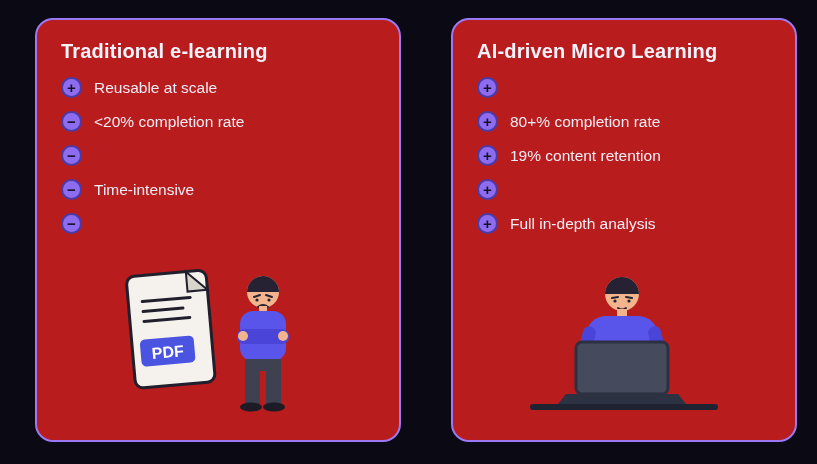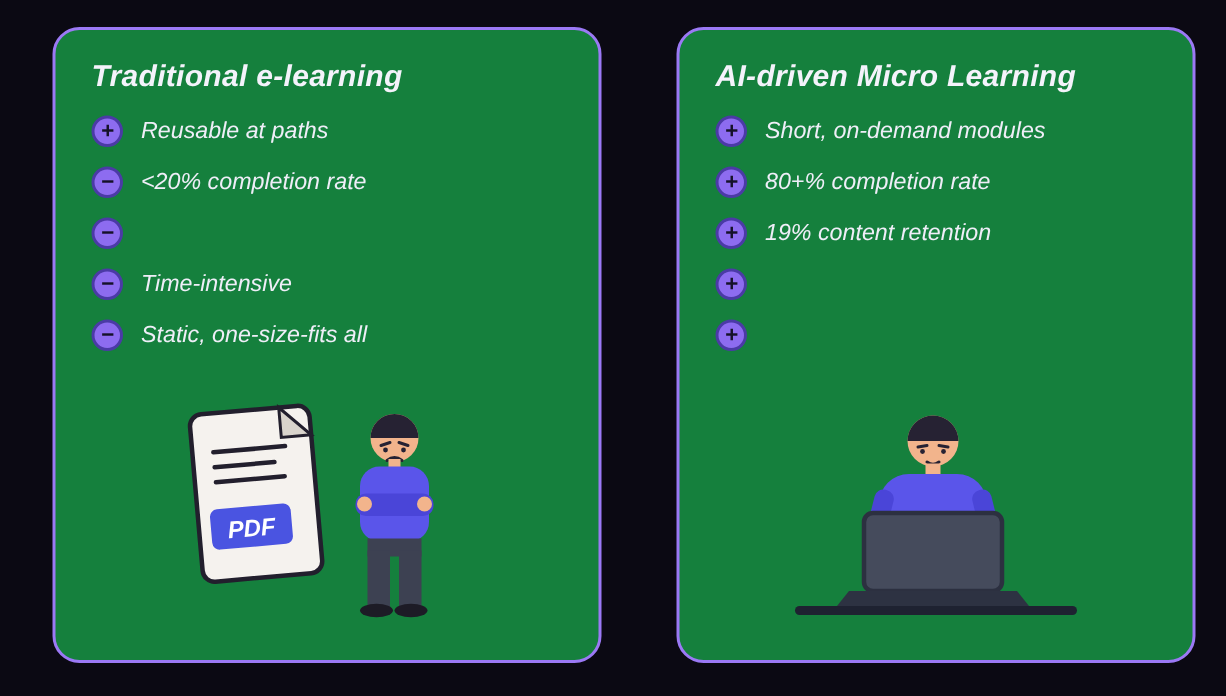--- a/index.html
+++ b/index.html
@@ -12,26 +12,25 @@
   .wrap {
     display:flex;
     gap:50px;
     padding:18px 0 0 35px;
     box-sizing:border-box;
   }
   .card {
     box-sizing:border-box;
     border:2px solid #9b79f5;
     border-radius:18px;
-    background:#15803d;
+    background:#b91c1c;
     padding:18px 22px 16px 22px;
     display:flex;
     flex-direction:column;
     height:424px;
-    font-style:italic;
   }
   .card.left  { width:366px; }
   .card.right { width:346px; }
   .title {
     color:#f4f3fb;
     font-size:20px;
     font-weight:bold;
     margin:2px 0 14px 2px;
     letter-spacing:0.2px;
   }
@@ -69,36 +68,35 @@
 </head>
 <body>
 
 <div class="wrap">
 
   <div class="card left">
     <div class="title">Traditional e-learning</div>
 
     <div class="row">
       <span class="badge">+</span>
-      <span class="row-text">Reusable at paths</span>
+      <span class="row-text">Reusable at scale</span>
     </div>
     <div class="row">
       <span class="badge">−</span>
       <span class="row-text">&lt;20% completion rate</span>
     </div>
     <div class="row">
       <span class="badge">−</span>
     </div>
     <div class="row">
       <span class="badge">−</span>
       <span class="row-text">Time-intensive</span>
     </div>
     <div class="row">
       <span class="badge">−</span>
-      <span class="row-text">Static, one-size-fits all</span>
     </div>
 
     <div class="illus">
       <svg width="210" height="182" viewBox="0 0 210 182">
 
         <g transform="rotate(-5 60 85)">
           <rect x="18" y="26" width="80" height="112" rx="8" fill="#f5f2ee" stroke="#221f2d" stroke-width="3"></rect>
           <polygon points="78,26 98,46 78,46" fill="#d9d4cc" stroke="#221f2d" stroke-width="2"></polygon>
           <line x1="32" y1="52" x2="80" y2="52" stroke="#221f2d" stroke-width="3" stroke-linecap="round"></line>
           <line x1="32" y1="62" x2="72" y2="62" stroke="#221f2d" stroke-width="3" stroke-linecap="round"></line>
@@ -128,35 +126,35 @@
         </g>
       </svg>
     </div>
   </div>
 
   <div class="card right">
     <div class="title">AI-driven Micro Learning</div>
 
     <div class="row">
       <span class="badge">+</span>
-      <span class="row-text">Short, on-demand modules</span>
     </div>
     <div class="row">
       <span class="badge">+</span>
       <span class="row-text">80+% completion rate</span>
     </div>
     <div class="row">
       <span class="badge">+</span>
       <span class="row-text">19% content retention</span>
     </div>
     <div class="row">
       <span class="badge">+</span>
     </div>
     <div class="row">
       <span class="badge">+</span>
+      <span class="row-text">Full in-depth analysis</span>
     </div>
 
     <div class="illus">
       <svg width="212" height="164" viewBox="0 0 212 164">
         <g>
           <circle cx="104" cy="38" r="17" fill="#f2b48c"></circle>
           <path d="M87,38 a17,17 0 0 1 34,0 z" fill="#262233"></path>
           <line x1="94" y1="42" x2="100" y2="41" stroke="#262233" stroke-width="2" stroke-linecap="round"></line>
           <line x1="114" y1="42" x2="108" y2="41" stroke="#262233" stroke-width="2" stroke-linecap="round"></line>
           <circle cx="97" cy="45" r="1.6" fill="#262233"></circle>

